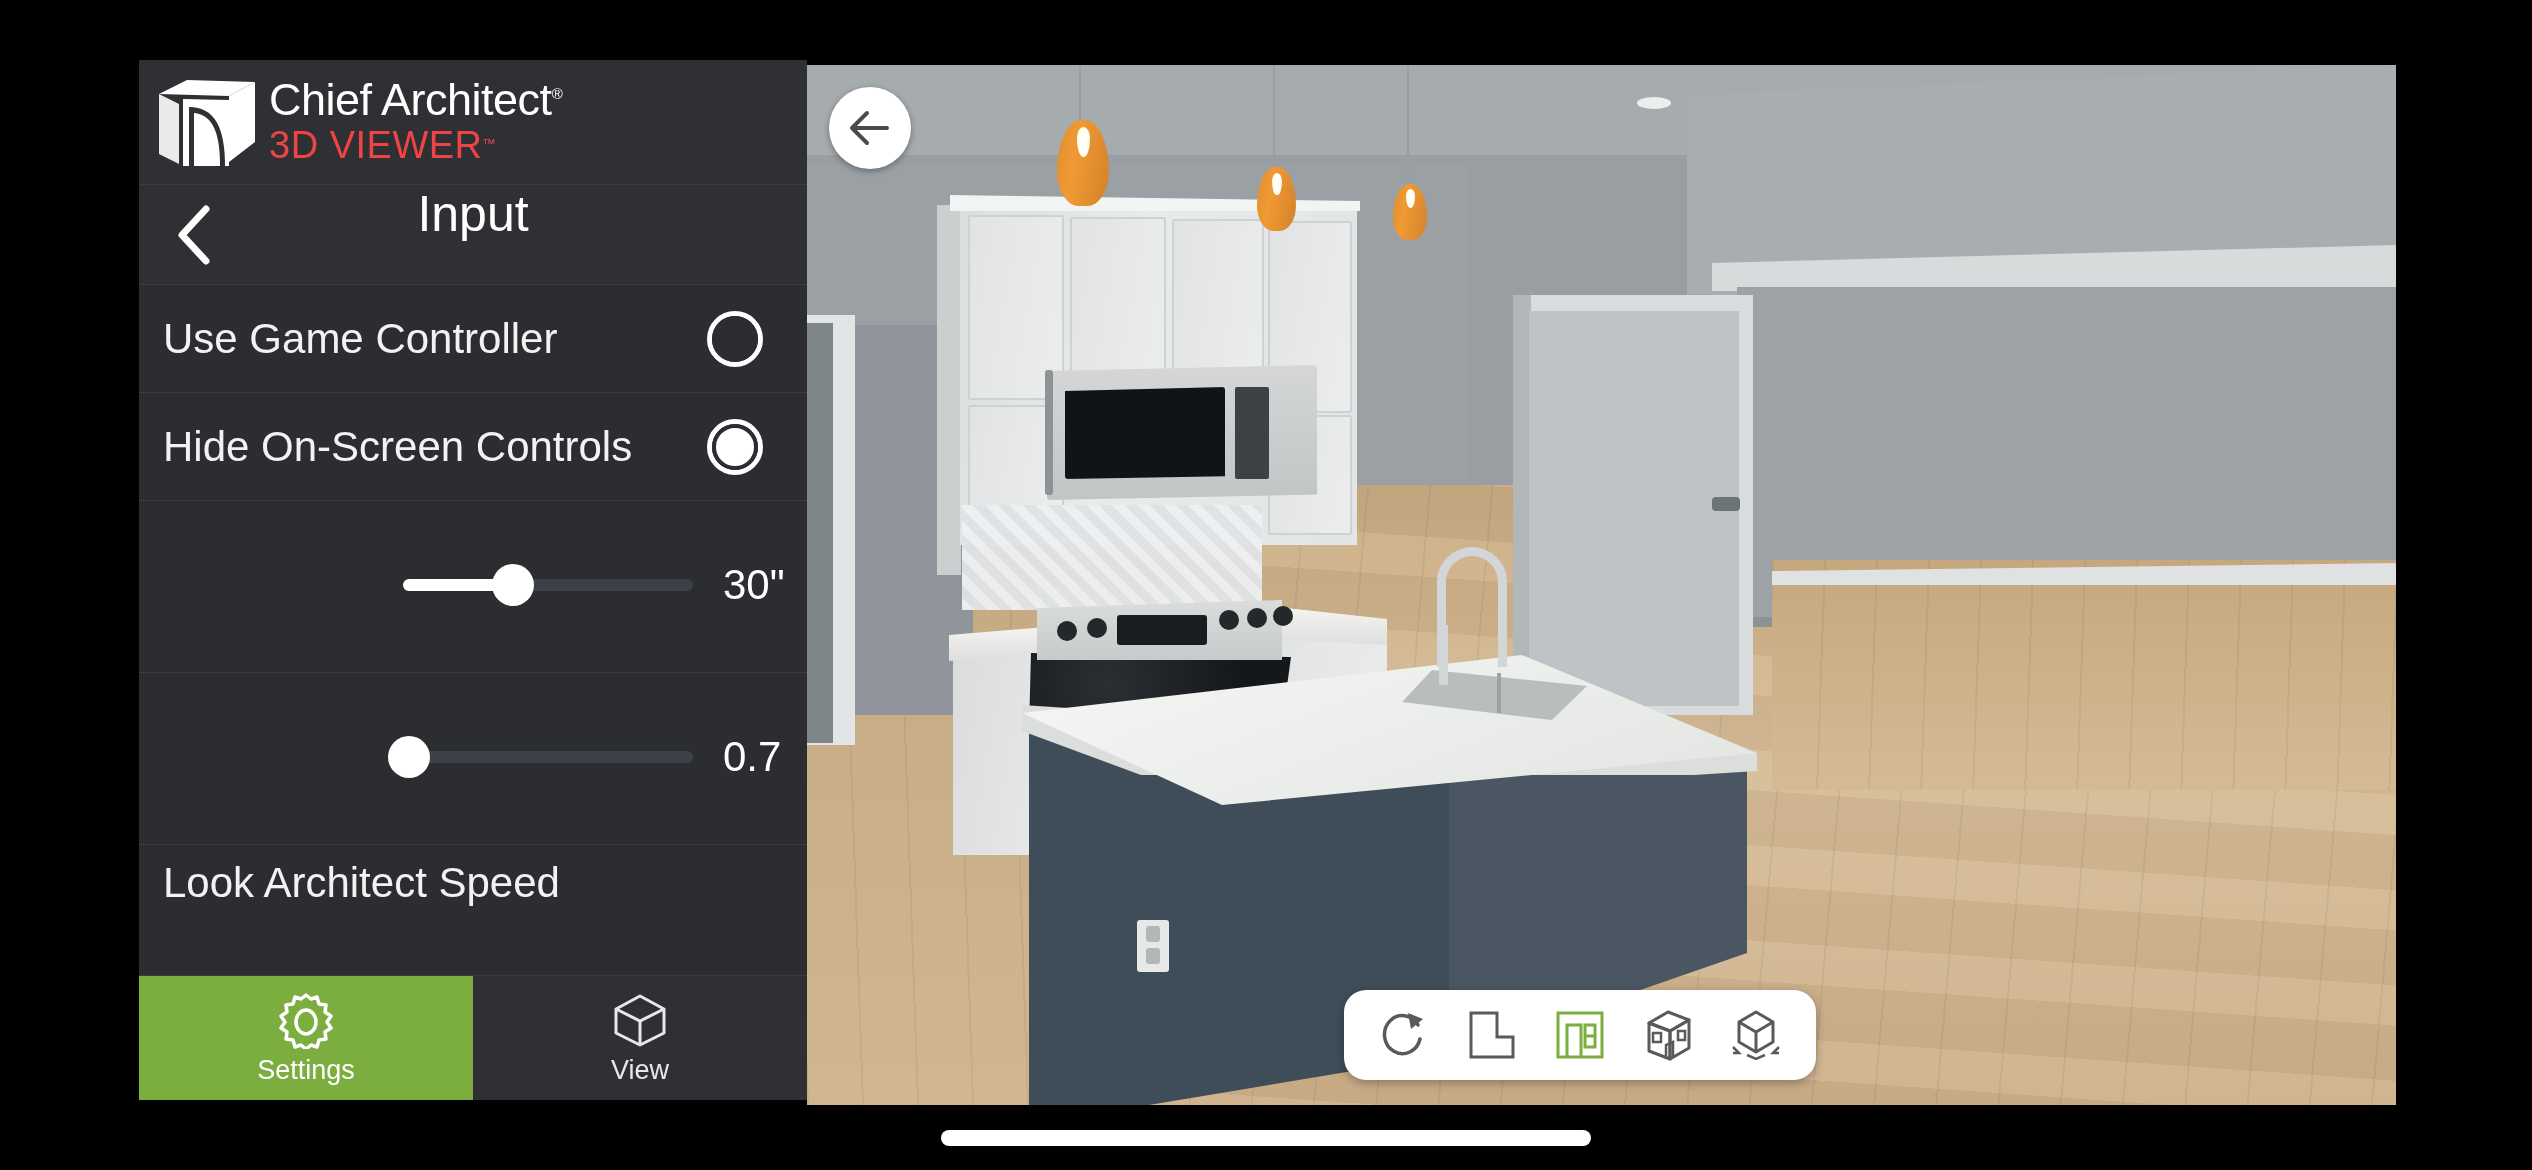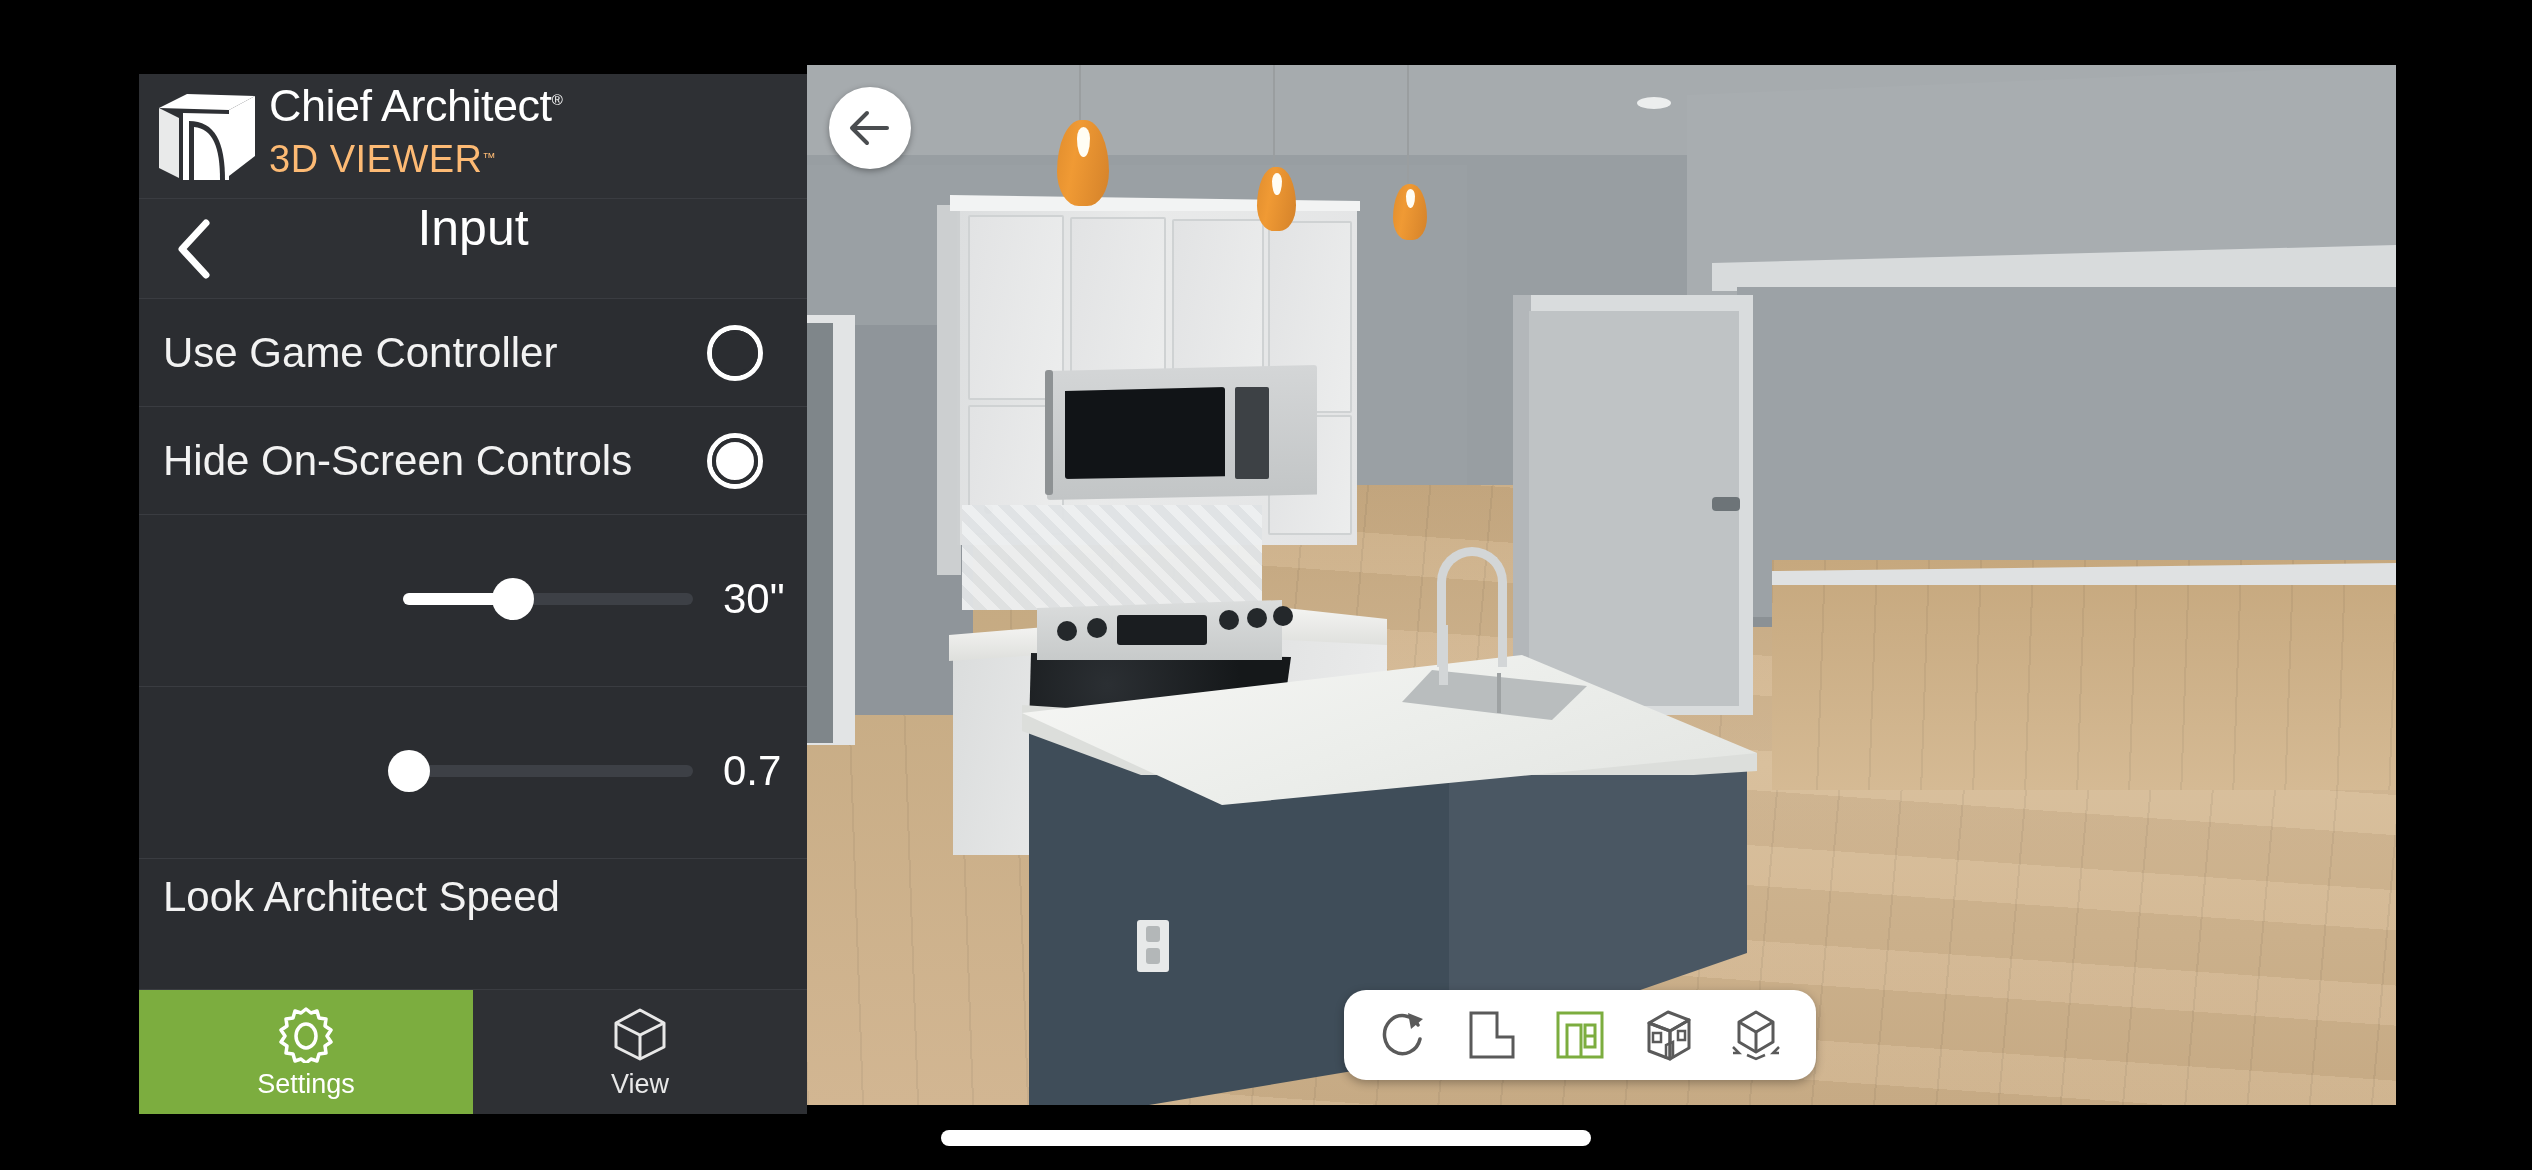--- a/index.html
+++ b/index.html
@@ -6,21 +6,21 @@
   html, body {
     width: 2532px; height: 1170px;
     background: #000;
     font-family: "Liberation Sans", sans-serif;
     overflow: hidden;
   }
   #app { position: relative; width: 2532px; height: 1170px; background: #000; }
 
   
   #panel {
-    position: absolute; left: 139px; top: 74px;
+    position: absolute; left: 139px; top: 60px;
     width: 668px; height: 1040px;
     background: #2b2d31;
     display: flex; flex-direction: column;
     overflow: hidden;
   }
 
   
   #brand {
     height: 125px; flex: 0 0 125px;
     display: flex; align-items: center;
@@ -29,22 +29,22 @@
     background: #2e3034;
   }
   #brand-logo { width: 108px; height: 92px; flex: 0 0 108px; }
   #brand-text { margin-left: 8px; display: flex; flex-direction: column; justify-content: center; }
   #brand-line1 {
     color: #fff; font-size: 45px; font-weight: 400; letter-spacing: -0.5px;
     line-height: 48px; white-space: nowrap; position: relative;
   }
   #brand-reg { font-size: 15px; vertical-align: super; }
   #brand-line2 {
-    color: #fdba74; font-size: 38px; font-weight: 300; letter-spacing: 0.5px;
-    line-height: 58px; white-space: nowrap;
+    color: #ef4444; font-size: 38px; font-weight: 300; letter-spacing: 0.5px;
+    line-height: 42px; white-space: nowrap;
   }
   #brand-tm { font-size: 13px; vertical-align: baseline; position: relative; top: -10px; }
 
   
   #titlebar {
     height: 100px; flex: 0 0 100px;
     position: relative;
     display: flex; align-items: flex-start; justify-content: center;
     border-bottom: 1px solid #3a3c41;
     background: #2e3034;

